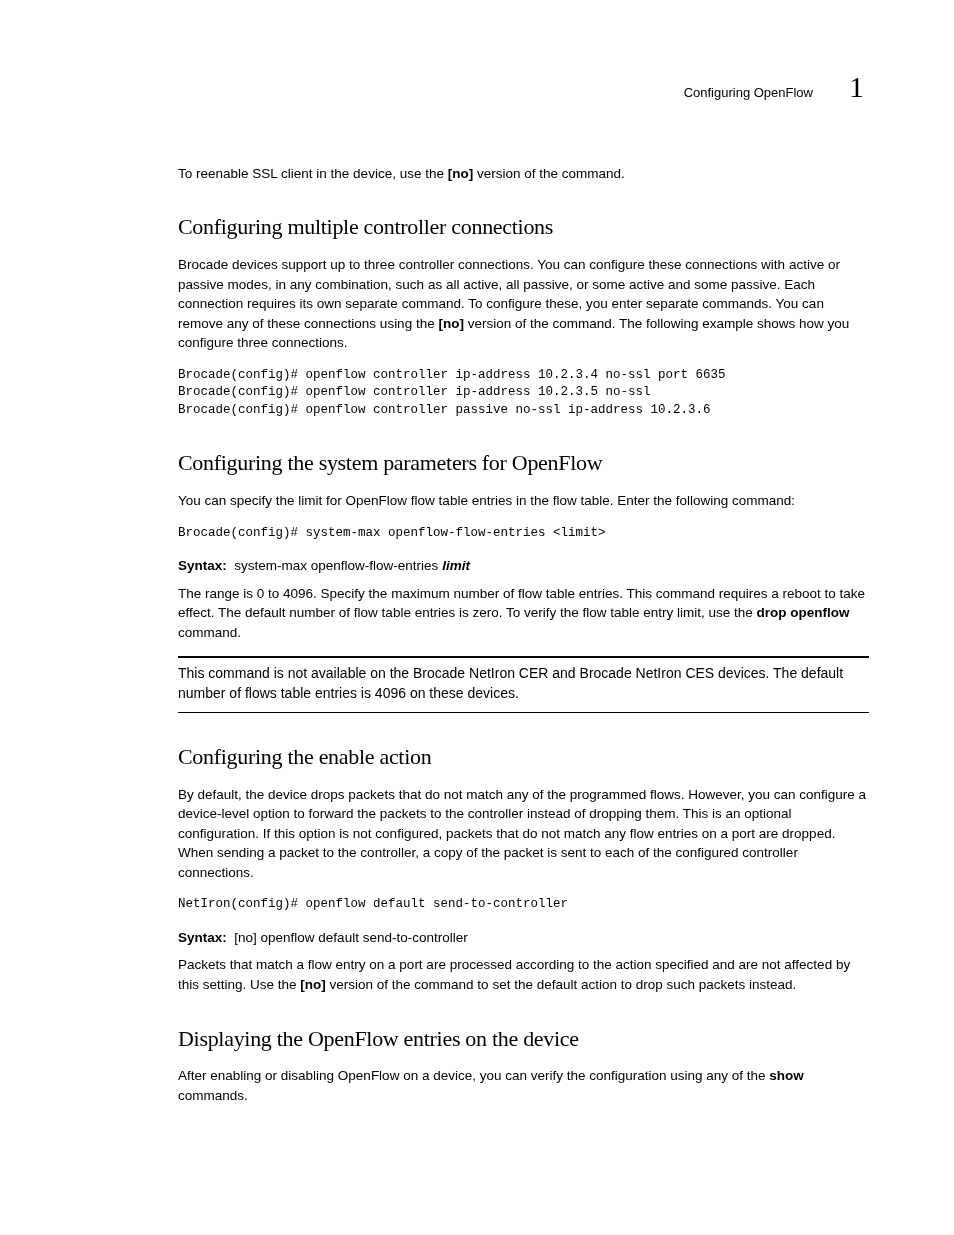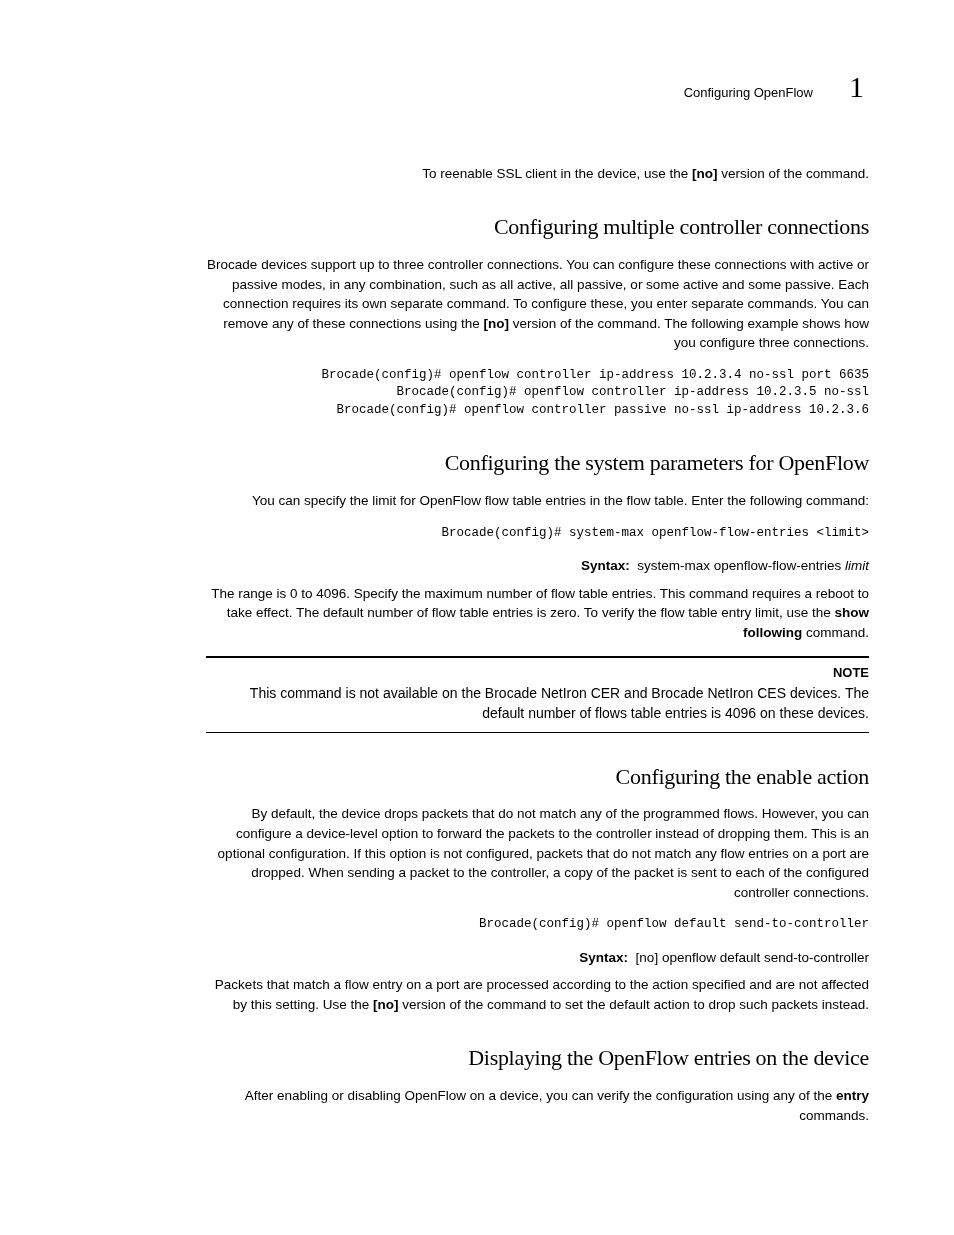--- a/index.html
+++ b/index.html
@@ -28,23 +28,22 @@
     font-size: 13px;
     margin-right: 36px;
     padding-bottom: 4px;
   }
   .chapter-num {
     font-family: Georgia, 'Times New Roman', serif;
     font-size: 30px;
     font-weight: normal;
   }
   .content {
-    margin-left: 116px;
+    margin-left: 88px;
     margin-right: 0px;
-    text-align: right;
   }
   p {
     margin: 8px 0 14px 0;
     font-size: 13.5px;
   }
   h2 {
     font-family: Liberation Serif, serif;
     font-weight: 400;
     font-stretch: condensed;
     font-size: 22px;
@@ -57,21 +56,21 @@
     white-space: pre;
     margin: 8px 0 14px 0;
     line-height: 1.4;
   }
   .syntax {
     font-size: 13.5px;
     margin: 8px 0 8px 0;
   }
   .syntax .lbl { font-weight: bold; }
   .syntax .cmd { font-weight: normal; }
-  .syntax .arg { font-style: italic; font-weight: normal; }
+  .syntax .arg { font-style: italic; font-weight: bold; }
   .bold-inline { font-weight: bold; }
   .note-block {
     border-top: 2px solid #000;
     border-bottom: 1px solid #000;
     padding: 6px 0 8px 0;
     margin: 10px 0 18px 0;
   }
   .note-hdr {
     font-family: Arial, sans-serif;
     font-weight: bold;
@@ -109,36 +108,35 @@
 Brocade(config)# openflow controller ip-address 10.2.3.5 no-ssl
 Brocade(config)# openflow controller passive no-ssl ip-address 10.2.3.6</div>
 
     <h2>Configuring the system parameters for OpenFlow</h2>
     <p>You can specify the limit for OpenFlow flow table entries in the flow table. Enter the following command:</p>
     <div class="code">Brocade(config)# system-max openflow-flow-entries &lt;limit&gt;</div>
     <div class="syntax">
       <span class="lbl">Syntax:</span>&nbsp;&nbsp;<span class="cmd">system-max openflow-flow-entries</span> <span class="arg">limit</span>
     </div>
     <p>
-      <span>The range is 0 to 4096. Specify the maximum number of flow table entries. This command requires a reboot to take effect. The default number of flow table entries is zero. To verify the flow table entry limit, use the </span><span class="bold-inline">show following</span><span> command.</span>
+      <span>The range is 0 to 4096. Specify the maximum number of flow table entries. This command requires a reboot to take effect. The default number of flow table entries is zero. To verify the flow table entry limit, use the </span><span class="bold-inline">drop openflow</span><span> command.</span>
     </p>
     <div class="note-block">
-      <div class="note-hdr">NOTE</div>
       <div class="note-body">This command is not available on the Brocade NetIron CER and Brocade NetIron CES devices. The default number of flows table entries is 4096 on these devices.</div>
     </div>
 
     <h2>Configuring the enable action</h2>
     <p>By default, the device drops packets that do not match any of the programmed flows. However, you can configure a device-level option to forward the packets to the controller instead of dropping them. This is an optional configuration. If this option is not configured, packets that do not match any flow entries on a port are dropped. When sending a packet to the controller, a copy of the packet is sent to each of the configured controller connections.</p>
-    <div class="code">Brocade(config)# openflow default send-to-controller</div>
+    <div class="code">NetIron(config)# openflow default send-to-controller</div>
     <div class="syntax">
       <span class="lbl">Syntax:</span>&nbsp;&nbsp;<span class="cmd">[no] openflow default send-to-controller</span>
     </div>
     <p>
       <span>Packets that match a flow entry on a port are processed according to the action specified and are not affected by this setting. Use the </span><span class="bold-inline">[no]</span><span> version of the command to set the default action to drop such packets instead.</span>
     </p>
 
     <h2>Displaying the OpenFlow entries on the device</h2>
     <p>
-      <span>After enabling or disabling OpenFlow on a device, you can verify the configuration using any of the </span><span class="bold-inline">entry</span><span> commands.</span>
+      <span>After enabling or disabling OpenFlow on a device, you can verify the configuration using any of the </span><span class="bold-inline">show</span><span> commands.</span>
     </p>
 
   </div>
 </div>
 
 </body></html>

